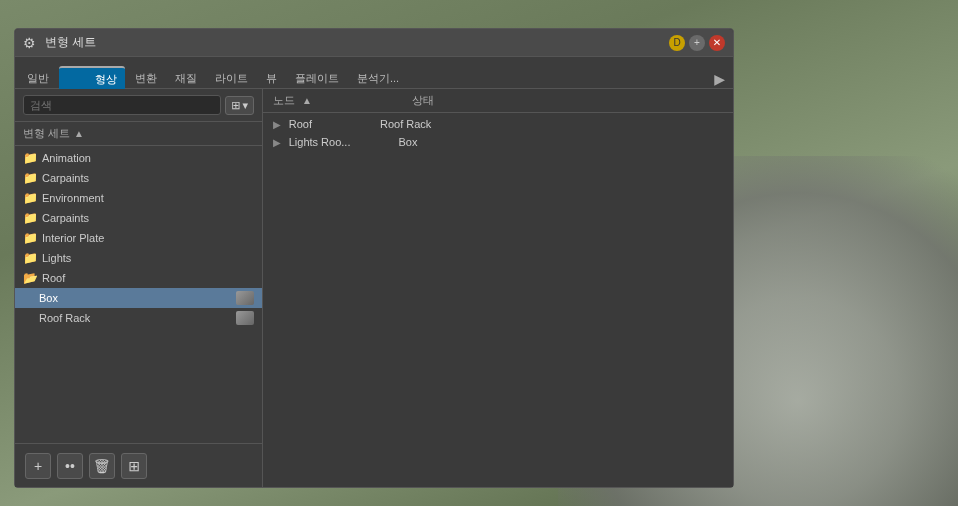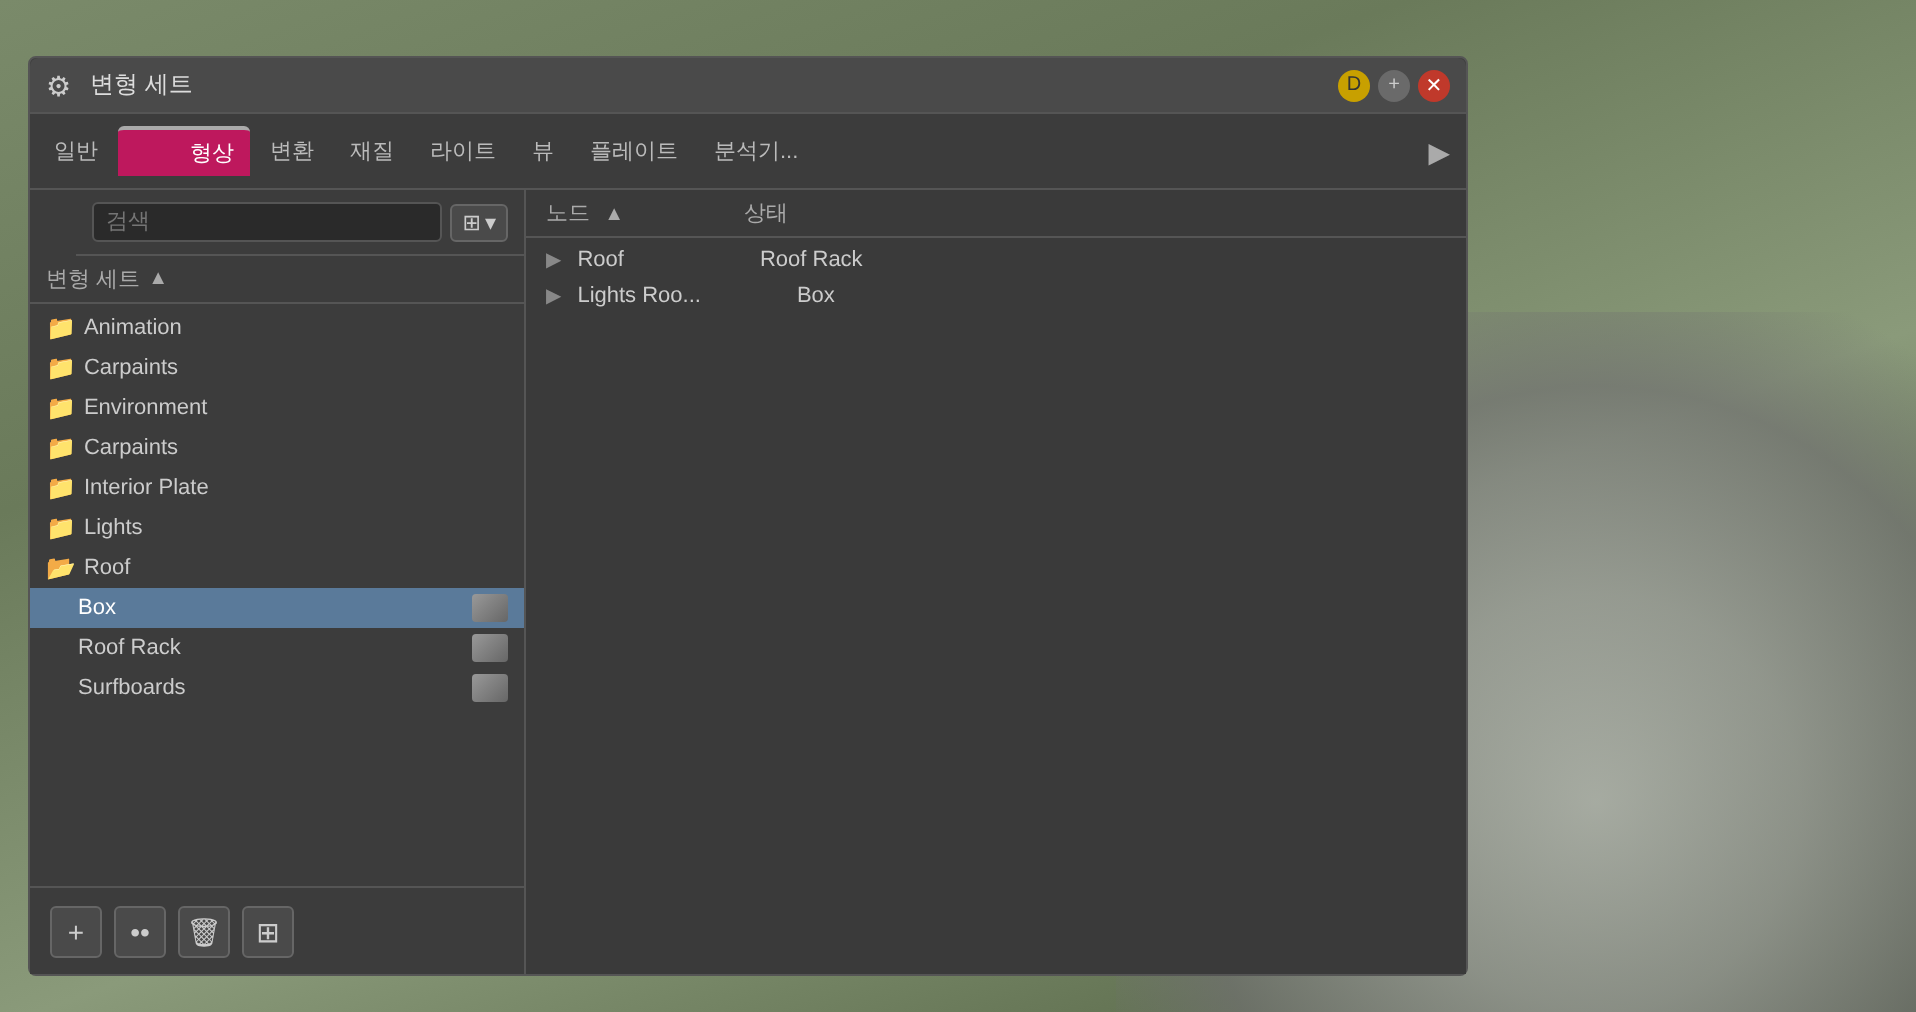--- a/index.html
+++ b/index.html
@@ -83,35 +83,36 @@
     }
     .btn-gold { background: #c8a000; color: #333; }
     .btn-plus { background: #6a6a6a; color: #ccc; }
     .btn-close { background: #c0392b; color: #fff; }
 
     
     .tab-bar {
       display: flex;
       align-items: center;
       background: #3c3c3c;
-      height: 38px;
+      height: 20px;
       padding: 0 4px;
       border-bottom: 1px solid #555;
       gap: 2px;
+      margin-top: 12px;
     }
     .tab {
       padding: 4px 8px;
       color: #bbb;
       cursor: pointer;
       border-radius: 3px 3px 0 0;
       font-size: 11px;
       white-space: nowrap;
     }
     .tab.active {
-      background: #be185d;
+      background: #0369a1;
       color: #fff;
       border-top: 2px solid #aaa;
       padding-left: 36px;
     }
     .tab-arrow {
       margin-left: auto;
       color: #aaa;
       cursor: pointer;
       padding: 2px 4px;
       font-size: 14px;
@@ -133,21 +134,20 @@
       flex-direction: column;
     }
 
     
     .search-bar {
       display: flex;
       align-items: center;
       padding: 6px 8px;
       border-bottom: 1px solid #555;
       gap: 4px;
-      margin-left: 23px;
     }
     .search-input {
       flex: 1;
       background: #2a2a2a;
       border: 1px solid #555;
       border-radius: 3px;
       color: #ccc;
       padding: 3px 6px;
       font-size: 11px;
       outline: none;
@@ -238,21 +238,21 @@
       background: #3a3a3a;
     }
 
     
     .right-header {
       display: flex;
       padding: 4px 10px;
       color: #aaa;
       font-size: 11px;
       border-bottom: 1px solid #555;
-      gap: 60px;
+      gap: 100px;
     }
 
     
     .right-list {
       flex: 1;
       overflow-y: auto;
       padding: 2px 0;
     }
     .right-item {
       display: flex;
@@ -357,24 +357,20 @@
           <span>Box</span>
           <span class="thumbnail thumb-car"></span>
         </div>
 
 
         <div class="tree-item child">
           <span>Roof Rack</span>
           <span class="thumbnail thumb-car"></span>
         </div>
 
-        <div class="tree-item child">
-          <span>Surfboards</span>
-          <span class="thumbnail thumb-car"></span>
-        </div>
 
       </div>
 
       <div class="bottom-toolbar">
         <button class="toolbar-btn">+</button>
         <button class="toolbar-btn">••</button>
         <button class="toolbar-btn">🗑</button>
         <button class="toolbar-btn">⊞</button>
       </div>
     </div>

